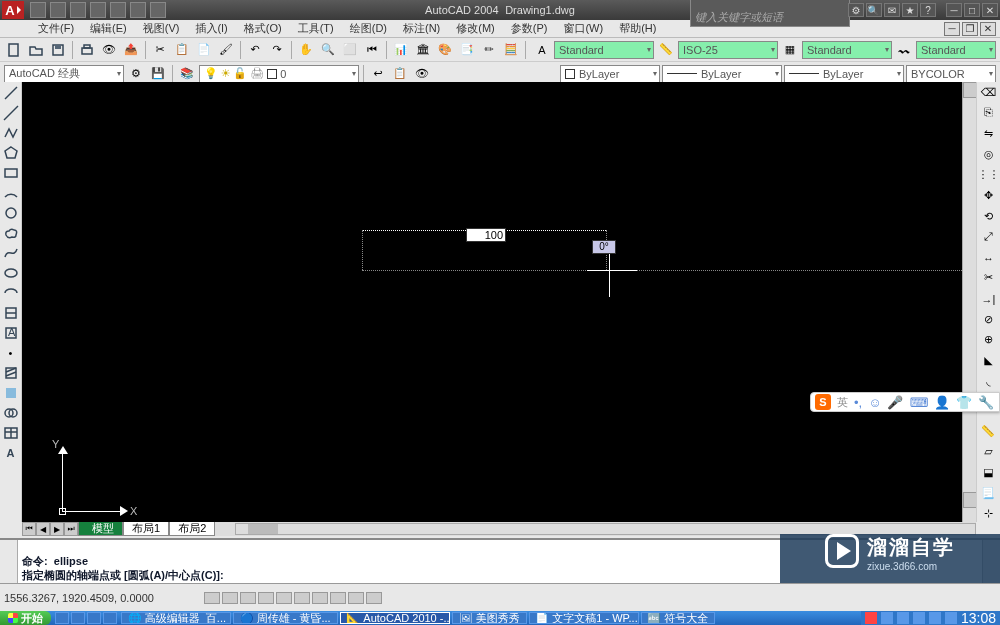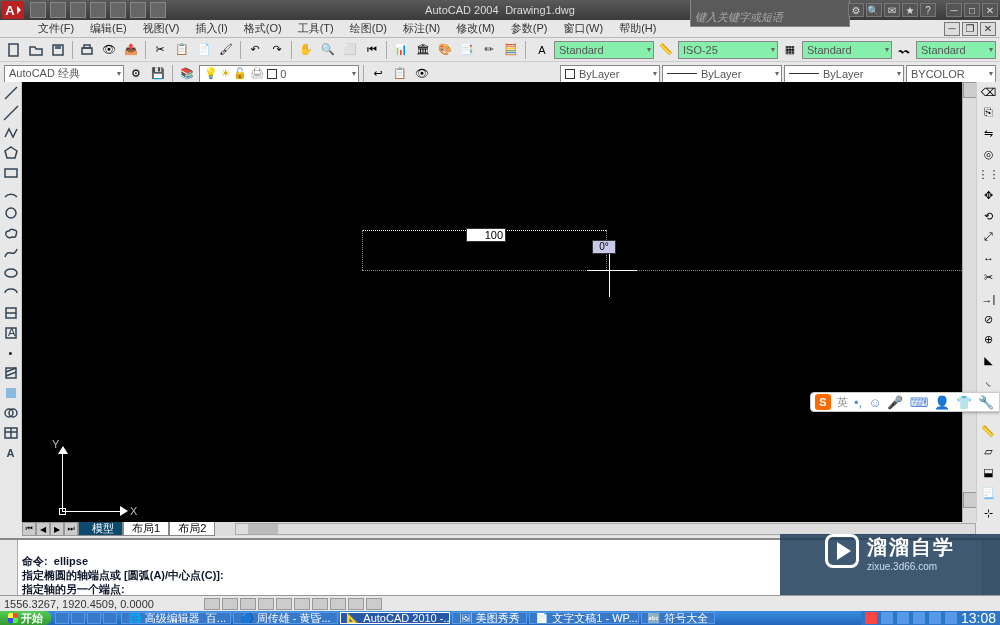--- a/index.html
+++ b/index.html
@@ -67,32 +67,32 @@
 .ucs-x-arrow { position: absolute; left: 78px; bottom: -4px; width: 0; height: 0; border-top: 5px solid transparent; border-bottom: 5px solid transparent; border-left: 8px solid #fff; }
 .ucs-sq { position: absolute; left: 17px; bottom: -3px; width: 7px; height: 7px; border: 1px solid #fff; }
 .ucs-ylabel { position: absolute; left: 10px; bottom: 62px; color: #bbb; }
 .ucs-xlabel { position: absolute; left: 88px; bottom: -5px; color: #bbb; }
 
 
 .tab-bar { position: absolute; left: 22px; right: 24px; bottom: 89px; height: 14px; background: #ddd; display: flex; align-items: center; font-size: 11px; }
 .tab-scroll-btns { display: flex; }
 .tab-scroll-btn { width: 14px; height: 14px; background: #ccc; border: 1px solid #999; display: flex; align-items: center; justify-content: center; font-size: 8px; }
 .tab { padding: 0 8px; height: 14px; background: #fff; border: 1px solid #888; border-top: none; display: flex; align-items: center; }
-.tab.active { background: #0c4a6e; color: #fff; padding-left: 13px; }
+.tab.active { background: #15803d; color: #fff; padding-left: 13px; }
 .tab-hscroll { flex: 1; margin-left: 20px; height: 12px; background: #ddd; border: 1px solid #aaa; position: relative; }
 .tab-hscroll-thumb { position: absolute; left: 12px; width: 30px; height: 100%; background: #bbb; }
 
 
 .command-window { position: absolute; left: 0; right: 0; bottom: 27px; height: 60px; background: #fff; border-top: 2px solid #888; display: flex; }
 .command-grip { width: 18px; background: #E8E8E8; border-right: 1px solid #aaa; }
 .command-text { flex: 1; padding: 14px 4px; font-family: SimSun, monospace; font-size: 12px; color: #0f172a; line-height: 14px; white-space: pre-wrap; overflow: hidden; font-weight: bold; }
 .command-scroll { width: 18px; background: #ddd; border-left: 1px solid #aaa; }
 
 
-.status-bar { position: absolute; left: 0; right: 0; bottom: 14px; height: 16px; background: #E8E8E8; border-top: 1px solid #999; display: flex; align-items: center; padding: 0 4px; font-size: 10px; color: #333; }
+.status-bar { position: absolute; left: 0; right: 0; bottom: 14px; height: 28px; background: #E8E8E8; border-top: 1px solid #999; display: flex; align-items: center; padding: 0 4px; font-size: 10px; color: #333; }
 .coords { width: 200px; }
 .status-btns { display: flex; gap: 2px; }
 .status-btn { width: 16px; height: 12px; background: #ccc; border: 1px solid #999; }
 
 
 .taskbar { position: absolute; left: 0; right: 0; bottom: 0; height: 14px; background: linear-gradient(#3b8de0, #2266bb); display: flex; align-items: center; }
 .start-btn { height: 14px; padding: 0 8px; background: linear-gradient(#5c5, #393); color: #fff; font-weight: bold; font-size: 11px; display: flex; align-items: center; border-radius: 0 6px 6px 0; gap: 3px; }
 .start-logo { width: 10px; height: 10px; background: conic-gradient(#f44 0 90deg, #4f4 90deg 180deg, #44f 180deg 270deg, #ff4 270deg 360deg); border-radius: 2px; }
 .task-quick { display: flex; gap: 2px; padding: 0 4px; }
 .task-quick-btn { width: 14px; height: 12px; background: #3878c8; border: 1px solid #5898e8; }

